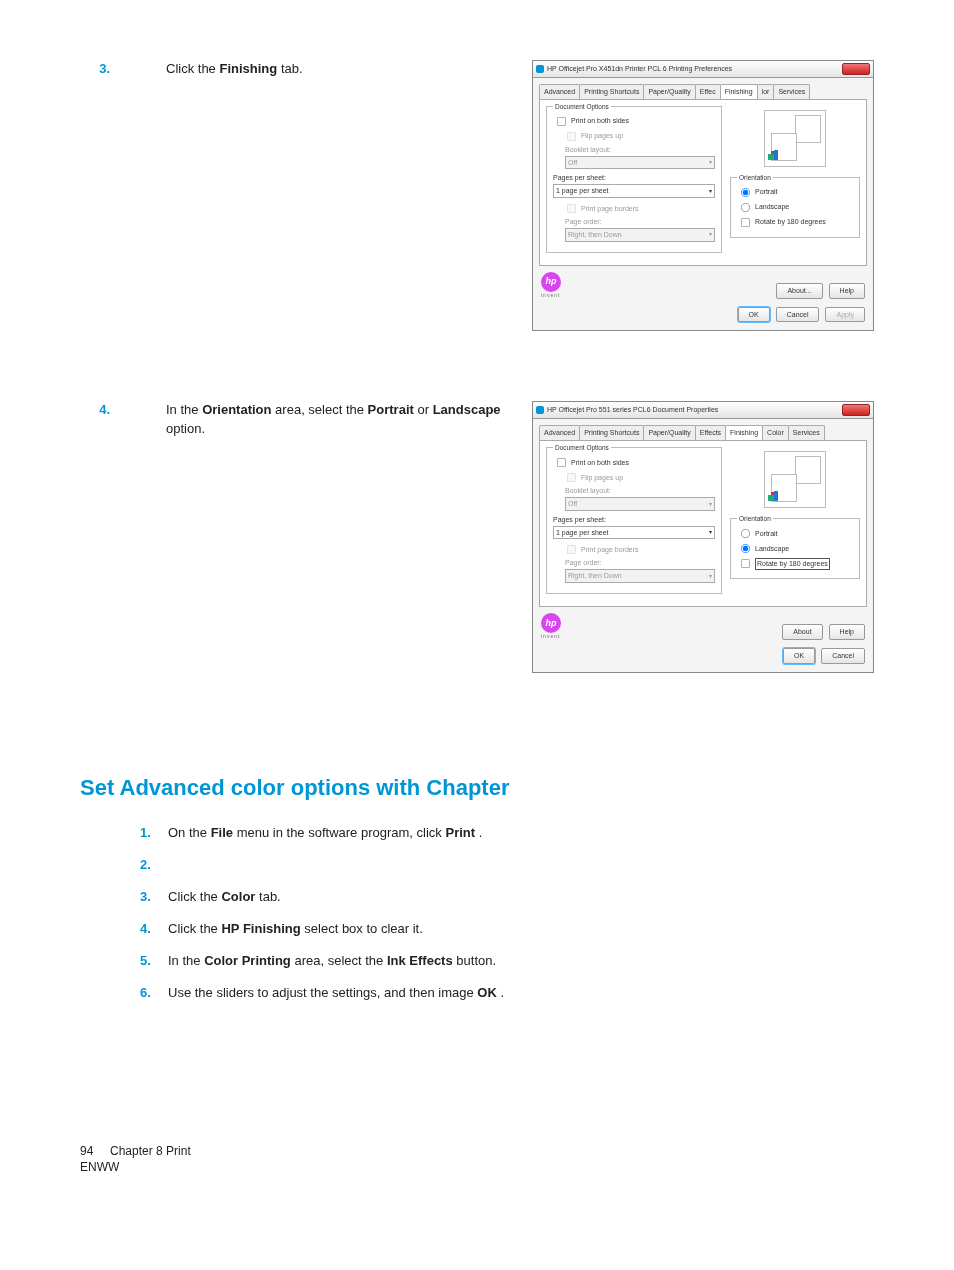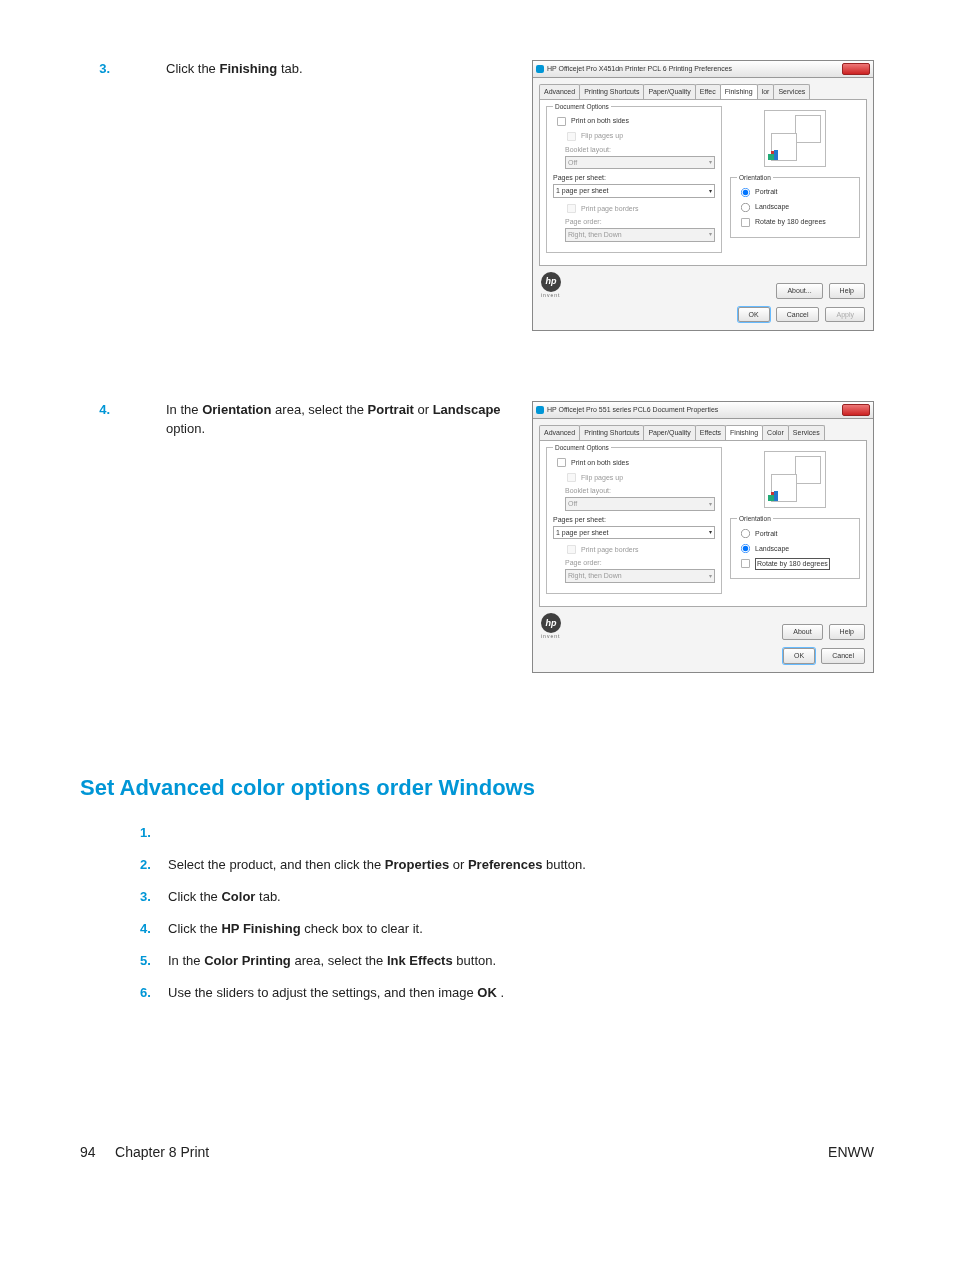--- a/index.html
+++ b/index.html
@@ -129,21 +129,21 @@
     padding: 4px 8px 8px 8px;
   }
   .dfoot.inner { padding: 4px 0 0 0; }
   .btn {
     border:1px solid #999; background:linear-gradient(#fff,#e5e5e5);
     padding: 2px 10px; border-radius:2px; font-size:7px;
   }
   .btn.dis { color:#aaa; }
   .btn.def { box-shadow: 0 0 0 1px #6bf; }
   .hplogo {
-    width:20px; height:20px; background:#404040; border-radius:50%;
+    width:20px; height:20px; background:#d946ef; border-radius:50%;
     display:flex; align-items:center; justify-content:center;
     color:#fff; font-style:italic; font-size:9px; font-weight:bold;
   }
   .logorow { display:flex; align-items:flex-end; justify-content:space-between; padding: 0 8px 4px 8px;}
   .boxed { border:1px solid #555; padding:0 1px; }
 
   
   h2.sec {
     color: #0096d6;
     font-weight: bold;
@@ -158,21 +158,22 @@
   ol.steps2 li {
     display: flex;
     margin: 0 0 14px 0;
   }
   ol.steps2 li .n2 {
     color:#0096d6; font-weight:bold; width:28px; flex-shrink:0;
   }
   .footer {
     display:flex; justify-content:space-between;
     margin-top: 140px;
-    font-size: 14px;
+    font-size: 12px;
+    flex-direction: column;
   }
 </style>
 </head>
 <body>
 
 <div class="row">
   <div class="num">3.</div>
   <div class="txtcol">
     <p>
       <span>Click the </span>
@@ -371,50 +372,50 @@
         </div>
       </div>
       <div class="dfoot">
         <div class="btn def">OK</div>
         <div class="btn">Cancel</div>
       </div>
     </div>
   </div>
 </div>
 
-<h2 class="sec">Set Advanced color options order Windows</h2>
+<h2 class="sec">Set Advanced color options with Chapter</h2>
 
 <ol class="steps2">
   <li>
     <span class="n2">1.</span>
+    <span>
+      <span>On the </span>
+      <b>File</b>
+      <span> menu in the software program, click </span>
+      <b>Print</b>
+      <span>.</span>
+    </span>
   </li>
   <li>
     <span class="n2">2.</span>
-    <span>
-      <span>Select the product, and then click the </span>
-      <b>Properties</b>
-      <span> or </span>
-      <b>Preferences</b>
-      <span> button.</span>
-    </span>
   </li>
   <li>
     <span class="n2">3.</span>
     <span>
       <span>Click the </span>
       <b>Color</b>
       <span> tab.</span>
     </span>
   </li>
   <li>
     <span class="n2">4.</span>
     <span>
       <span>Click the </span>
       <b>HP Finishing</b>
-      <span> check box to clear it.</span>
+      <span> select box to clear it.</span>
     </span>
   </li>
   <li>
     <span class="n2">5.</span>
     <span>
       <span>In the </span>
       <b>Color Printing</b>
       <span> area, select the </span>
       <b>Ink Effects</b>
       <span> button.</span>

